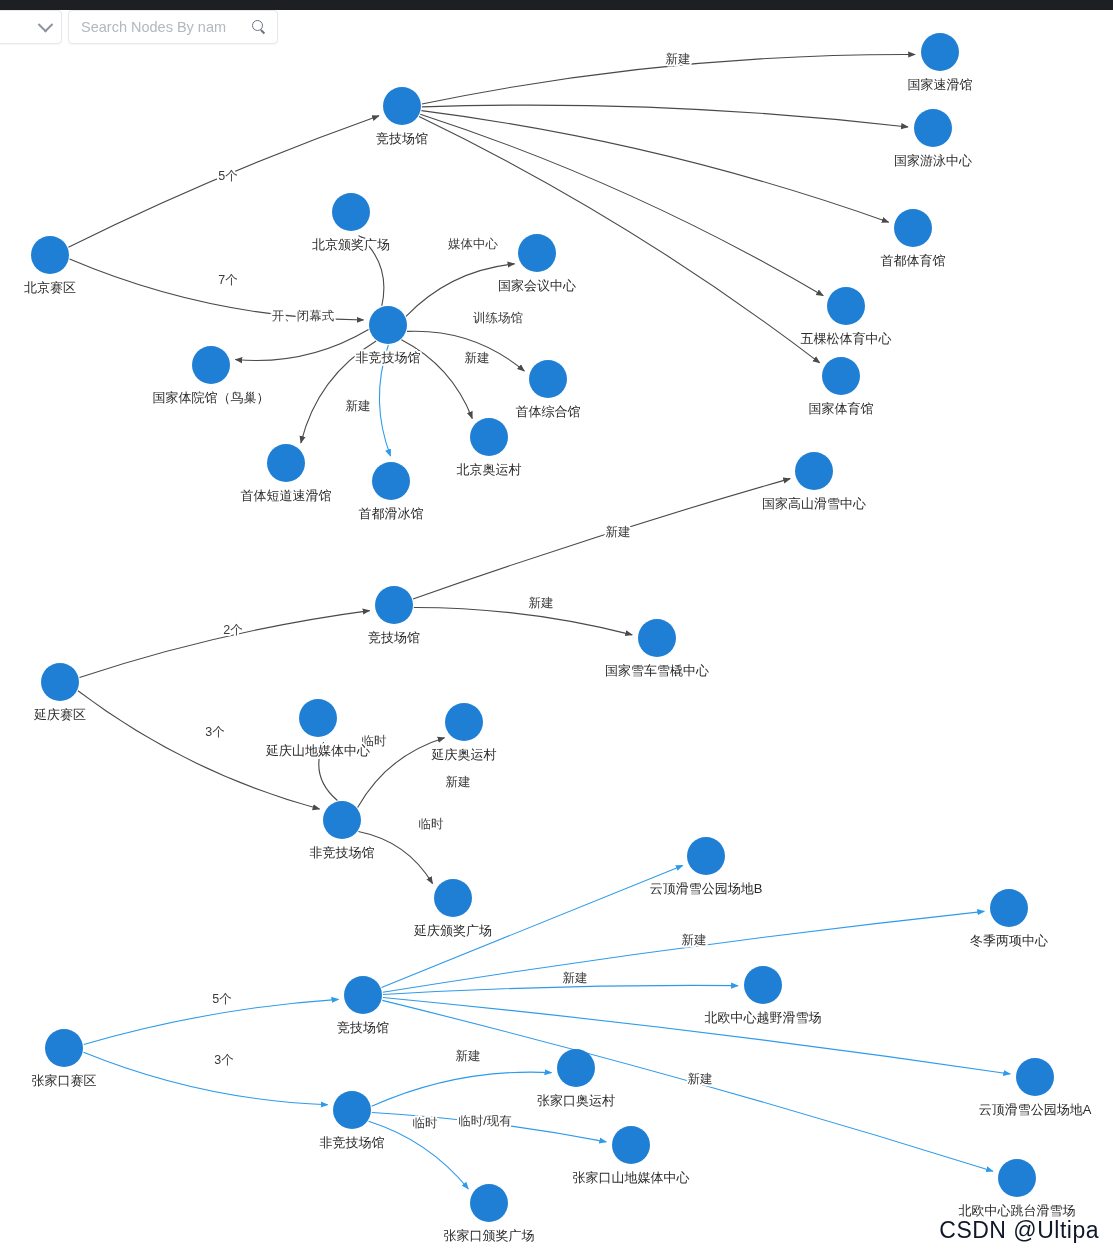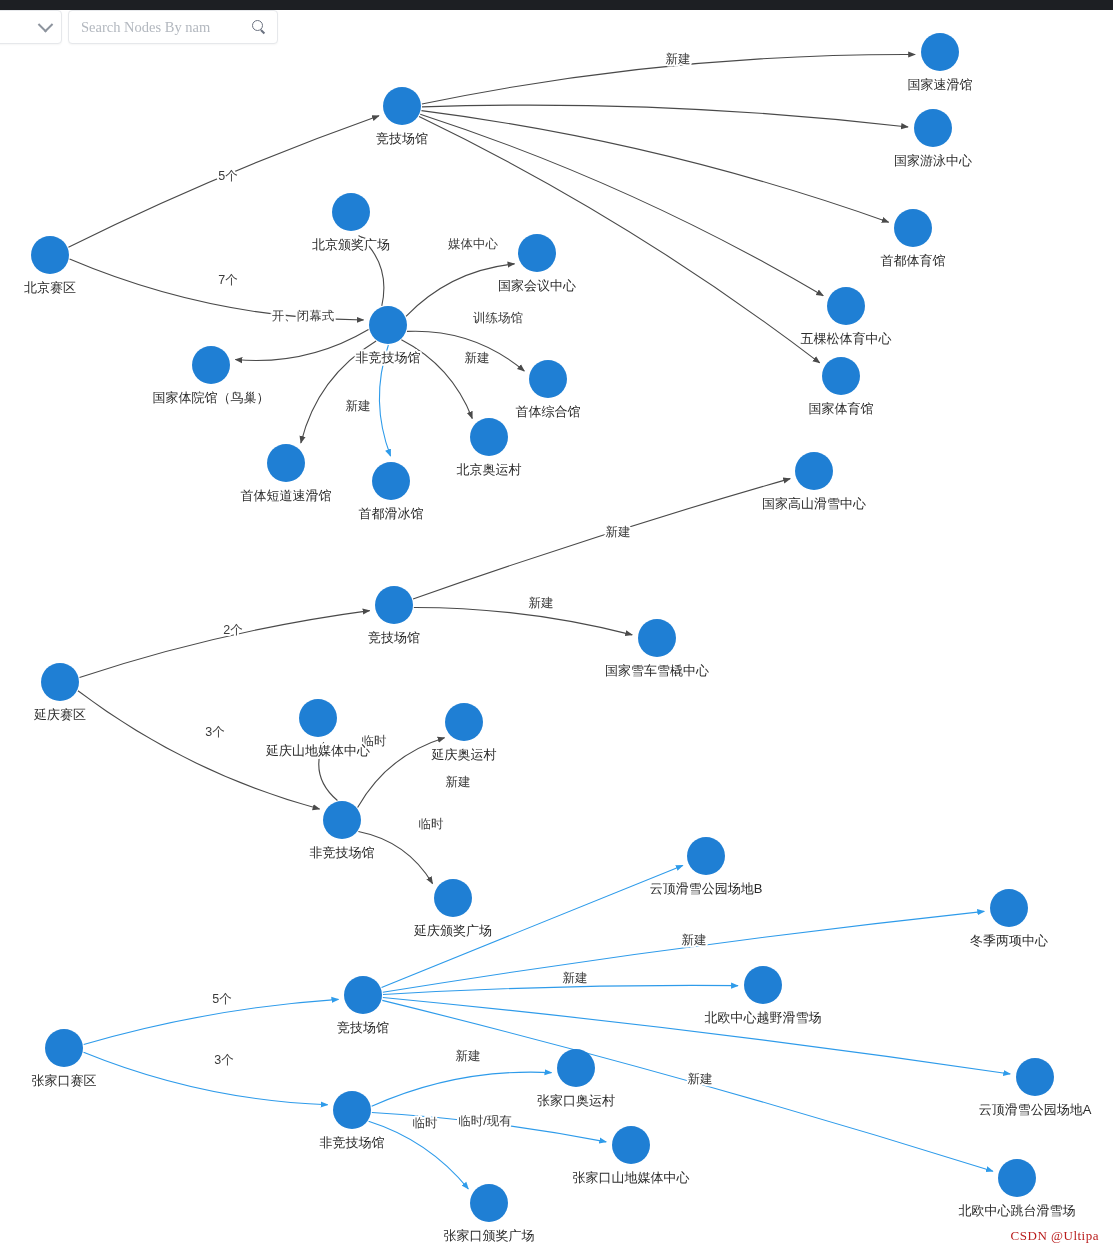--- a/index.html
+++ b/index.html
@@ -62,21 +62,21 @@
     padding: 0 10px;
     box-sizing: border-box;
     box-shadow: 0 1px 2px rgba(0,0,0,.04);
   }
   .tb-search input {
     flex: 1;
     border: none;
     outline: none;
     font-size: 14.5px;
     color: #5c6370;
-    font-family: Liberation Serif, serif;
+    font-family: Liberation Sans, sans-serif;
     background: transparent;
     min-width: 0;
   }
   .tb-search input::placeholder { color: #b3b8bf; }
   .mag {
     width: 15px; height: 15px;
     position: relative;
     flex: 0 0 auto;
     margin-left: 2px;
   }
@@ -115,25 +115,25 @@
     font-size: 12.5px;
     fill: #3a3a3a;
     text-anchor: middle;
     font-family: "Liberation Sans", "DejaVu Sans", sans-serif;
     dominant-baseline: middle;
   }
   #watermark {
     position: absolute;
     right: 14px;
     bottom: 12px;
-    font-size: 13px;
-    color: #b91c1c;
+    font-size: 23px;
+    color: #0f172a;
     letter-spacing: .5px;
     z-index: 20;
-    font-family: Liberation Serif, serif;
+    font-family: Liberation Sans, sans-serif;
   }
 </style>
 </head>
 <body>
 
 <div id="topbar"></div>
 
 <div id="toolbar">
   <div class="tb-select">
     <span class="chev"></span>

